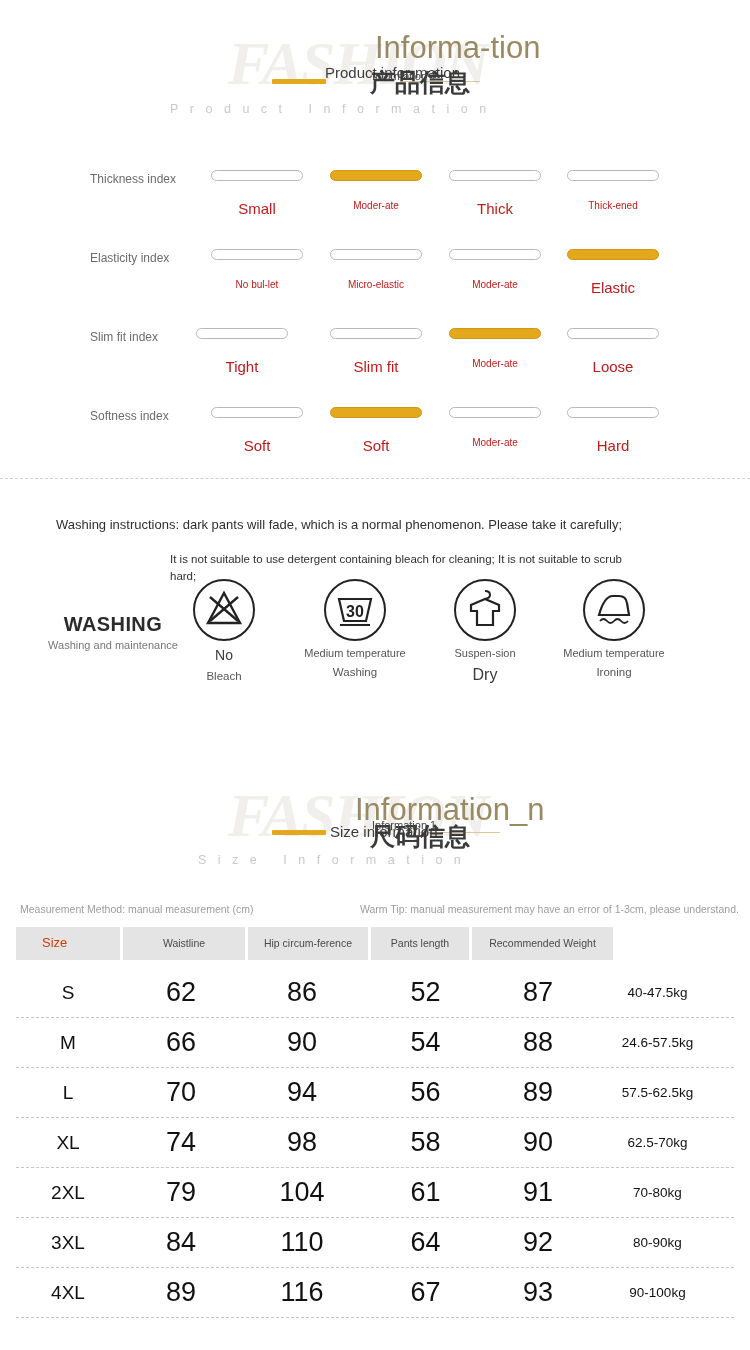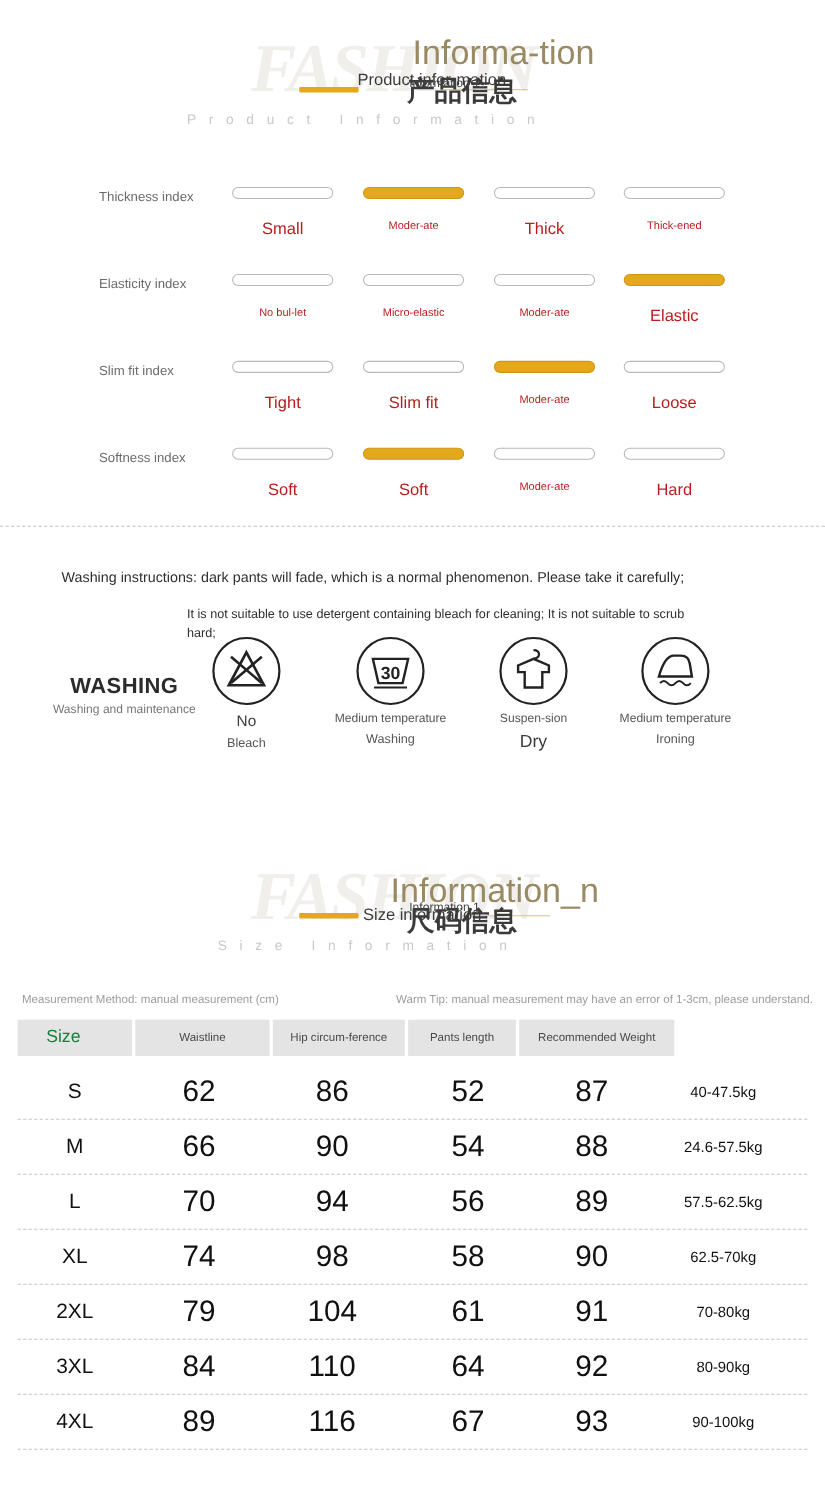--- a/index.html
+++ b/index.html
@@ -161,21 +161,21 @@
     align-items: center;
     justify-content: center;
     text-align: center;
     font-size: 10.5px;
     color: #4a4a4a;
     line-height: 1.15;
     margin-right: 3px;
     padding: 0 4px;
   }
   .th:last-child { margin-right: 0; }
-  .th.size-th { font-size: 16px; color: #15803d; justify-content: flex-start; padding-left: 26px; }
+  .th.size-th { font-size: 13px; color: #c2410c; justify-content: flex-start; padding-left: 26px; }
   .trow {
     display: flex;
     align-items: center;
     height: 50px;
     border-bottom: 1px dashed #c4c4c4;
   }
   .td {
     text-align: center;
     font-size: 27px;
     color: #111;
@@ -234,21 +234,21 @@
       <div class="pill-label sm">Moder-ate</div>
     </div>
     <div class="pill-cell" style="left:567px;">
       <div class="pill on"></div>
       <div class="pill-label lg">Elastic</div>
     </div>
   </div>
 
   <div class="index-row">
     <div class="row-label">Slim fit index</div>
-    <div class="pill-cell" style="left:211px;">
+    <div class="pill-cell" style="left:196px;">
       <div class="pill"></div>
       <div class="pill-label lg">Tight</div>
     </div>
     <div class="pill-cell" style="left:330px;">
       <div class="pill"></div>
       <div class="pill-label lg">Slim fit</div>
     </div>
     <div class="pill-cell" style="left:449px;">
       <div class="pill on"></div>
       <div class="pill-label sm">Moder-ate</div>

